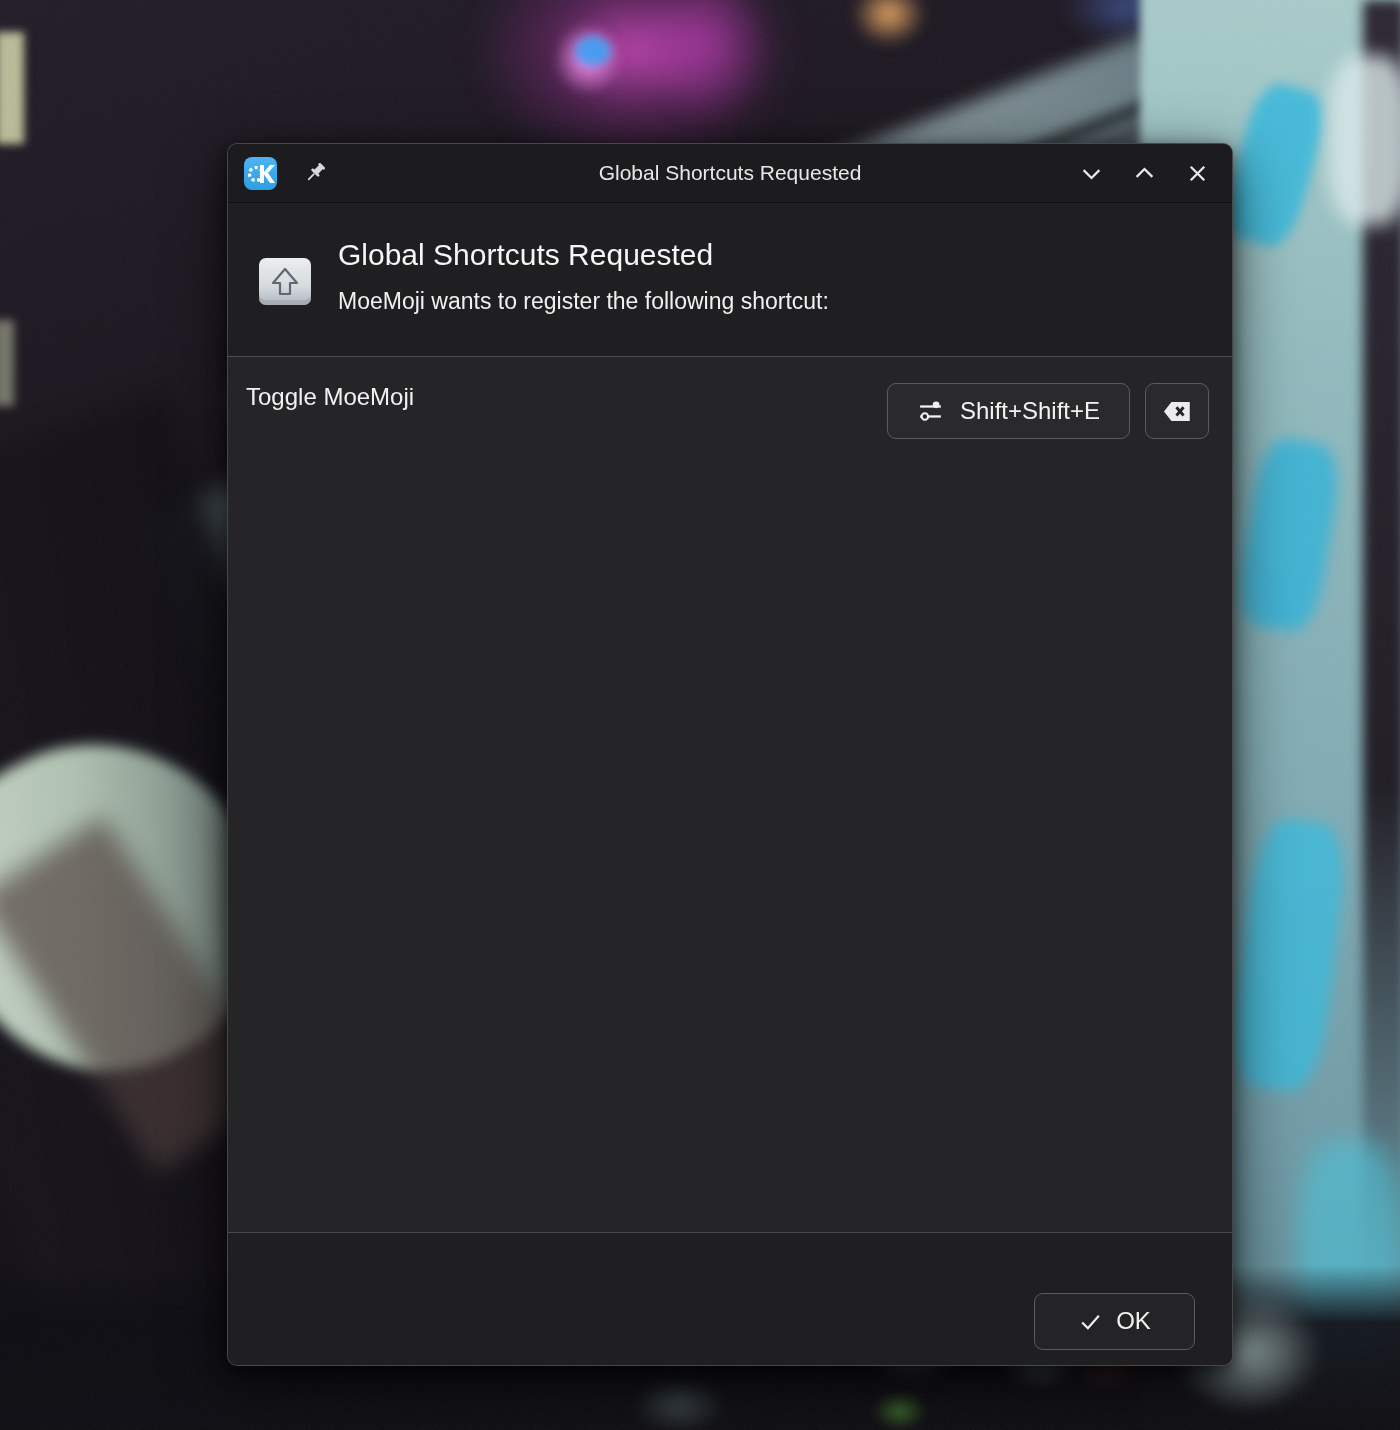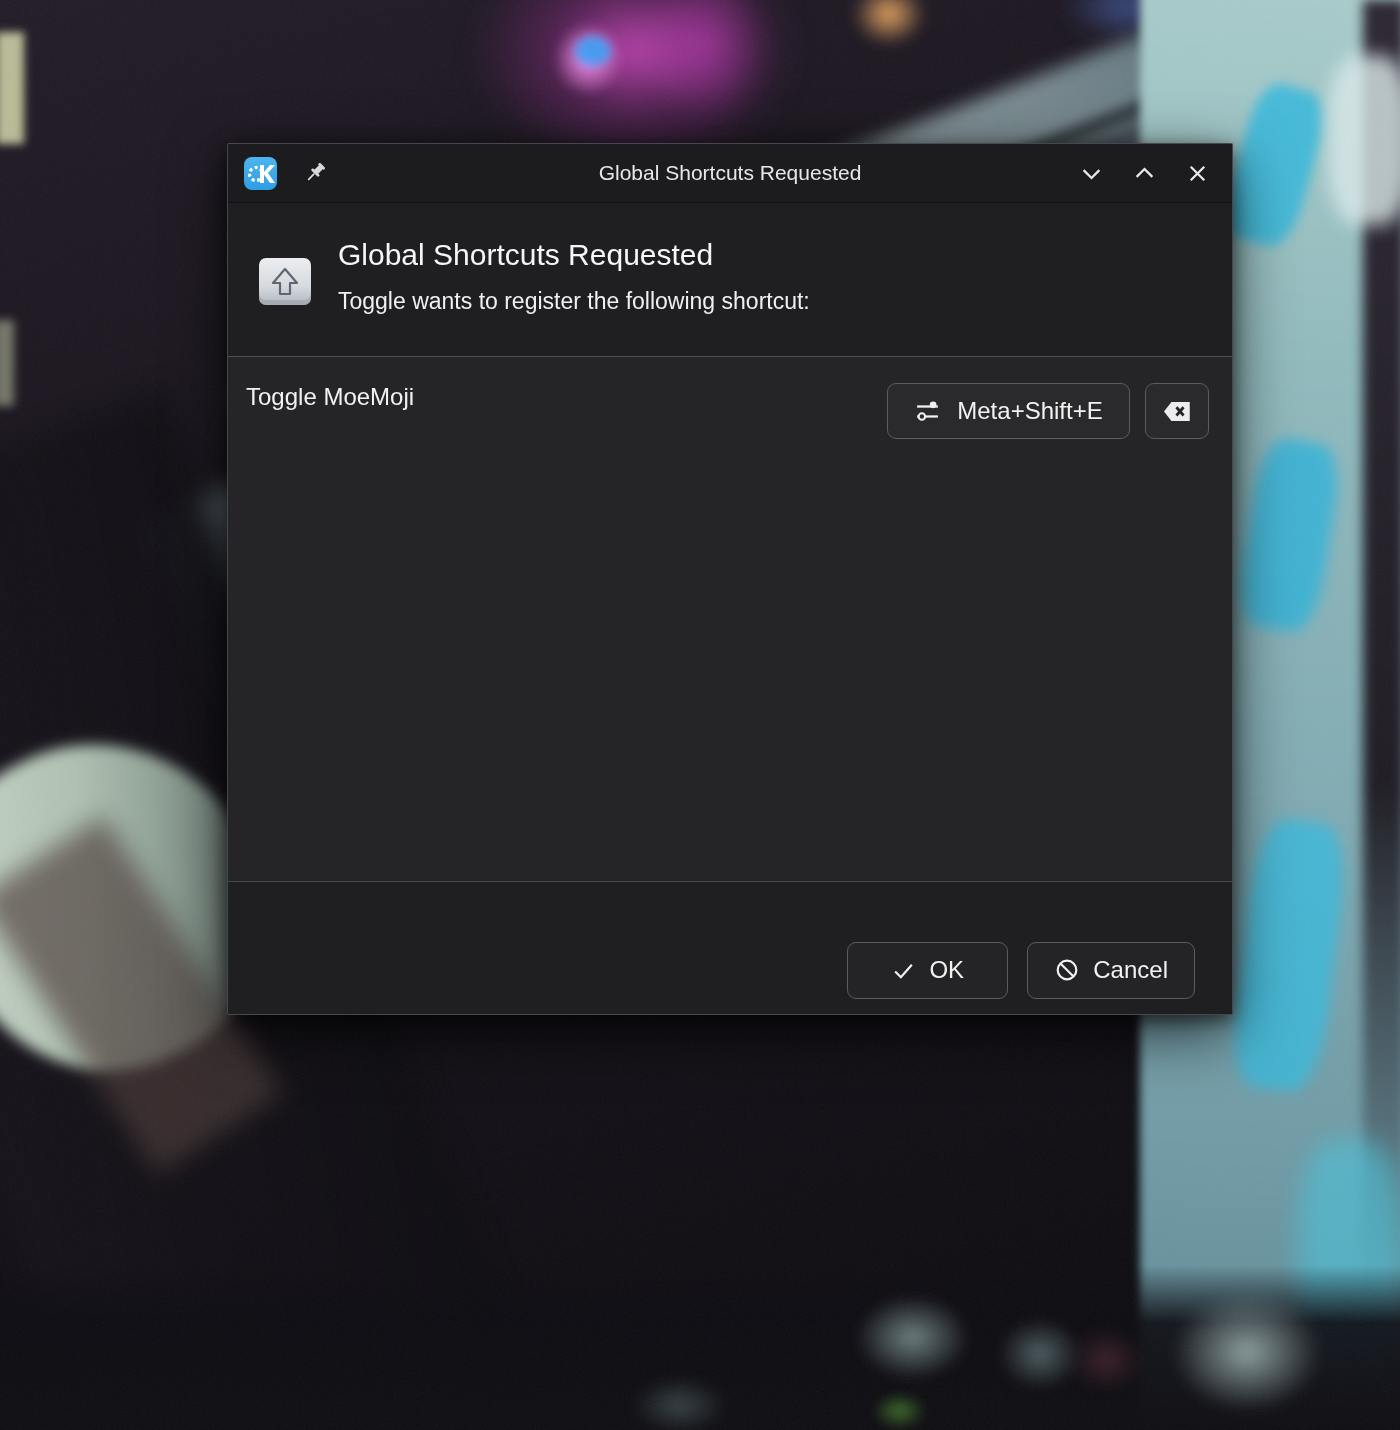--- a/index.html
+++ b/index.html
@@ -67,22 +67,22 @@
   .l-stone4 { left:632px; top:1378px; width:95px; height:55px; border-radius:50%;
     background:radial-gradient(closest-side,#4f6164, rgba(79,97,100,0)); filter:blur(7px); opacity:.65; }
   .l-grass { left:872px; top:1392px; width:55px; height:38px; border-radius:50%;
     background:radial-gradient(closest-side,#47822f, rgba(71,130,47,0)); filter:blur(5px); opacity:.8; }
   .l-maroon { left:1068px; top:1328px; width:76px; height:64px; border-radius:50%;
     background:radial-gradient(closest-side,#5d2e38, rgba(93,46,56,0)); filter:blur(7px); opacity:.6; }
   .grain { position:absolute; inset:0; width:1400px; height:1430px; opacity:.07; }
 
   
   .dialog {
-    position:absolute; left:227px; top:143px; width:1006px; height:872px;
-    background:#252528; border-radius:2px; border:1px solid rgba(255,255,255,.16);
+    position:absolute; left:227px; top:143px; width:1006px; height:1223px;
+    background:#252528; border-radius:10px; border:1px solid rgba(255,255,255,.16);
     box-shadow:0 18px 60px rgba(0,0,0,.66), 0 5px 18px rgba(0,0,0,.55);
     display:flex; flex-direction:column; overflow:hidden;
     color:#f2f2f2;
   }
   .titlebar {
     height:59px; flex:0 0 59px; background:#1c1c1e;
     display:flex; align-items:center; padding:0 16px; position:relative;
     border-bottom:1px solid rgba(0,0,0,.45);
   }
   .kde-logo { width:33px; height:33px; border-radius:8px;
@@ -205,57 +205,50 @@
     </div>
 
     <div class="hdr">
       <div class="shift-key">
         <svg width="34" height="32" viewBox="0 0 34 32">
           <path d="M17 3 L29 17 H22 V28 H12 V17 H5 Z" fill="none" stroke="#5f6772" stroke-width="2.2" stroke-linejoin="round"></path>
         </svg>
       </div>
       <div class="hdr-text">
         <h1>Global Shortcuts Requested</h1>
-        <p>Toggle wants to register the following shortcut:</p>
+        <p>MoeMoji wants to register the following shortcut:</p>
       </div>
     </div>
 
     <div class="content">
       <div class="sc-row">
         <span class="sc-label">Toggle MoeMoji</span>
         <div class="sc-controls">
           <button class="btn sc-btn">
             <svg width="27" height="27" viewBox="0 0 26 26">
               <line x1="3" y1="8.2" x2="23" y2="8.2" stroke="#f0f0f0" stroke-width="2.2"></line>
               <circle cx="18.4" cy="6.6" r="3.2" fill="#f0f0f0"></circle>
               <line x1="3" y1="17.8" x2="23" y2="17.8" stroke="#f0f0f0" stroke-width="2.2"></line>
               <circle cx="7.6" cy="17.8" r="3.1" fill="#29292c" stroke="#f0f0f0" stroke-width="2"></circle>
             </svg>
-            <span>Meta+Shift+E</span>
+            <span>Shift+Shift+E</span>
           </button>
           <button class="btn clear-btn">
             <svg width="30" height="25" viewBox="0 0 27 22">
               <path d="M8.5 2.5 H25 V19.5 H8.5 L1.8 11 Z" fill="#ececee"></path>
               <path d="M13 7.2 L19.4 14.6 M19.4 7.2 L13 14.6" stroke="#242428" stroke-width="2.5"></path>
             </svg>
           </button>
         </div>
       </div>
     </div>
 
     <div class="footer">
       <button class="btn">
         <svg width="25" height="25" viewBox="0 0 24 24">
           <polyline points="4,13 9.5,18.5 20,6.5" fill="none" stroke="#f2f2f2" stroke-width="2.1"></polyline>
         </svg>
         <span>OK</span>
       </button>
-      <button class="btn">
-        <svg width="26" height="26" viewBox="0 0 24 24">
-          <circle cx="12" cy="12" r="8.6" fill="none" stroke="#f2f2f2" stroke-width="2"></circle>
-          <line x1="6.2" y1="6.2" x2="17.8" y2="17.8" stroke="#f2f2f2" stroke-width="2"></line>
-        </svg>
-        <span>Cancel</span>
-      </button>
     </div>
 
   </div>
 </div>
 
 </body></html>

